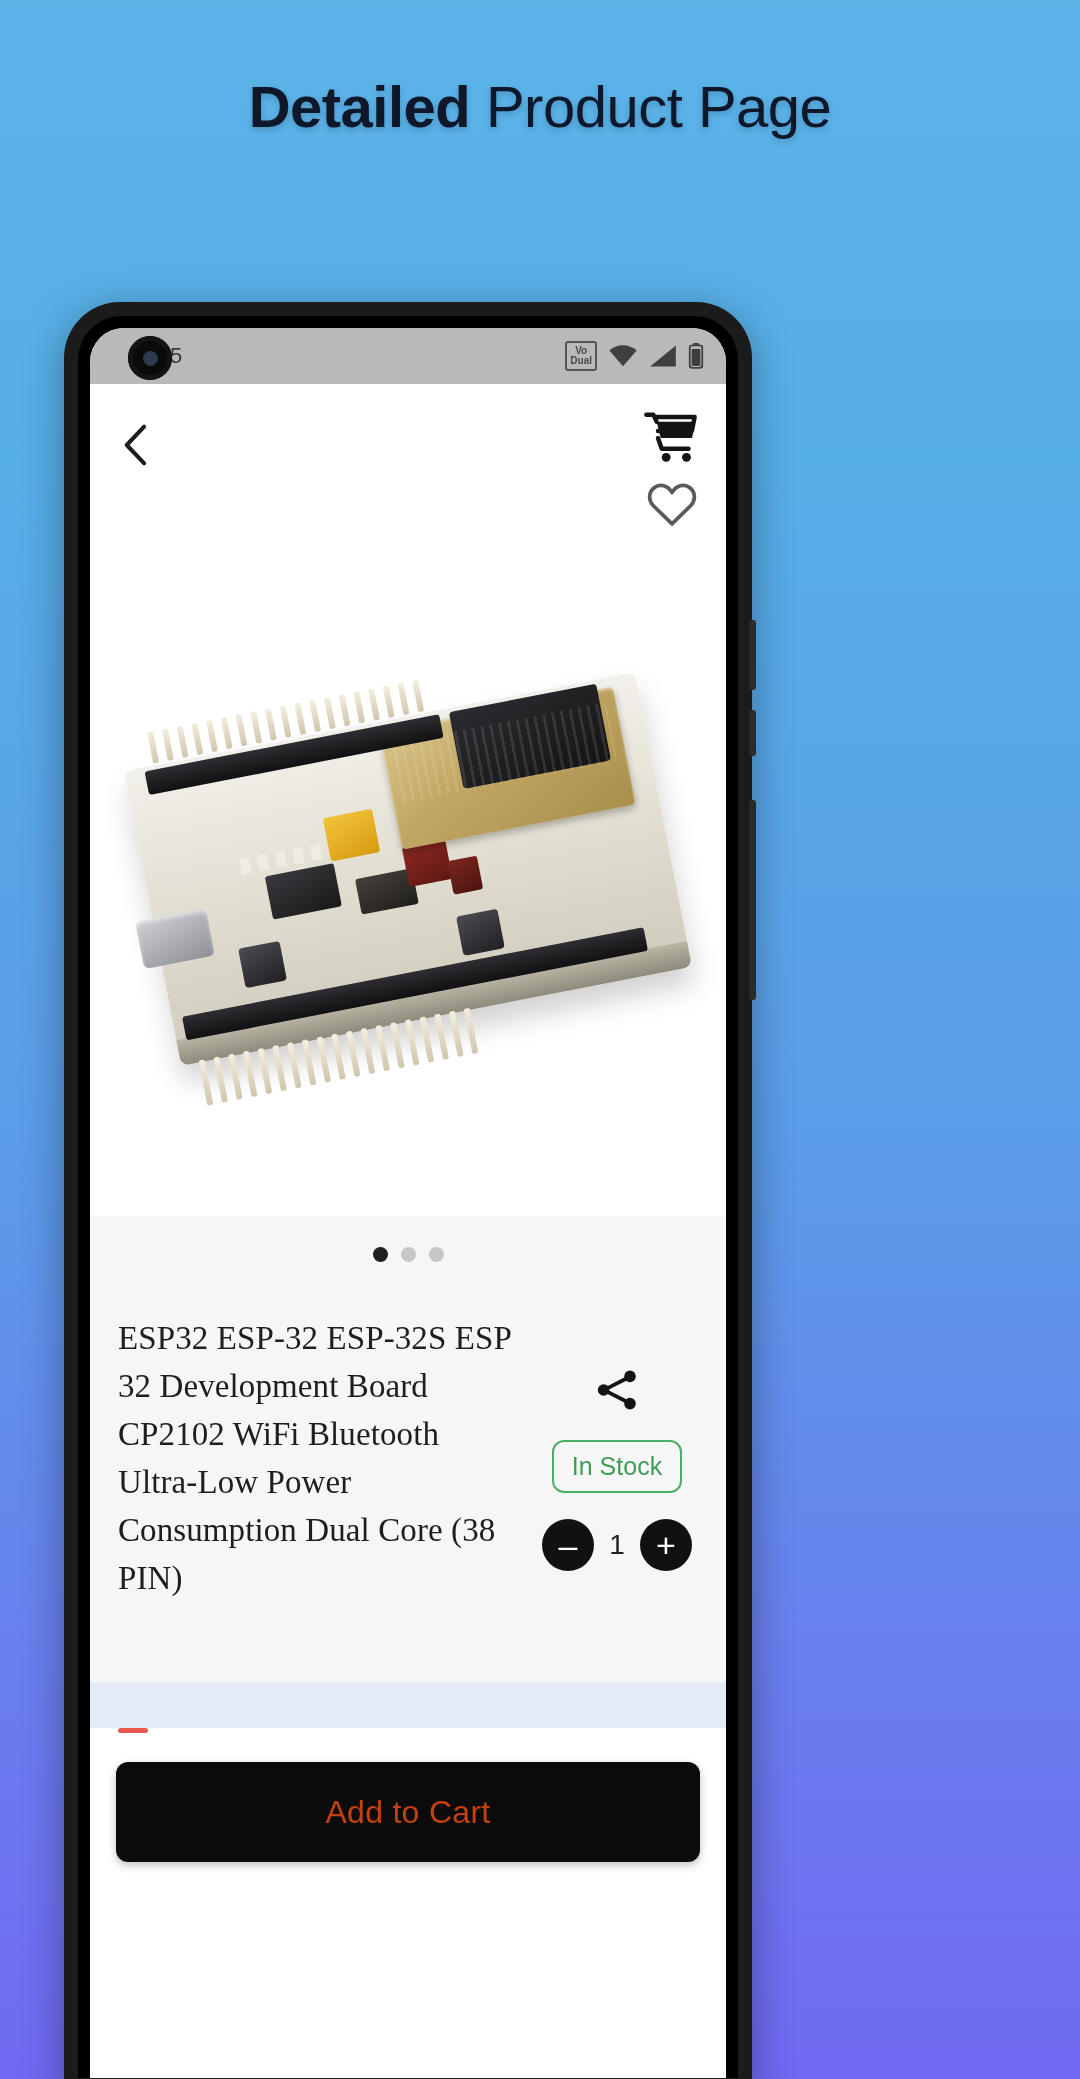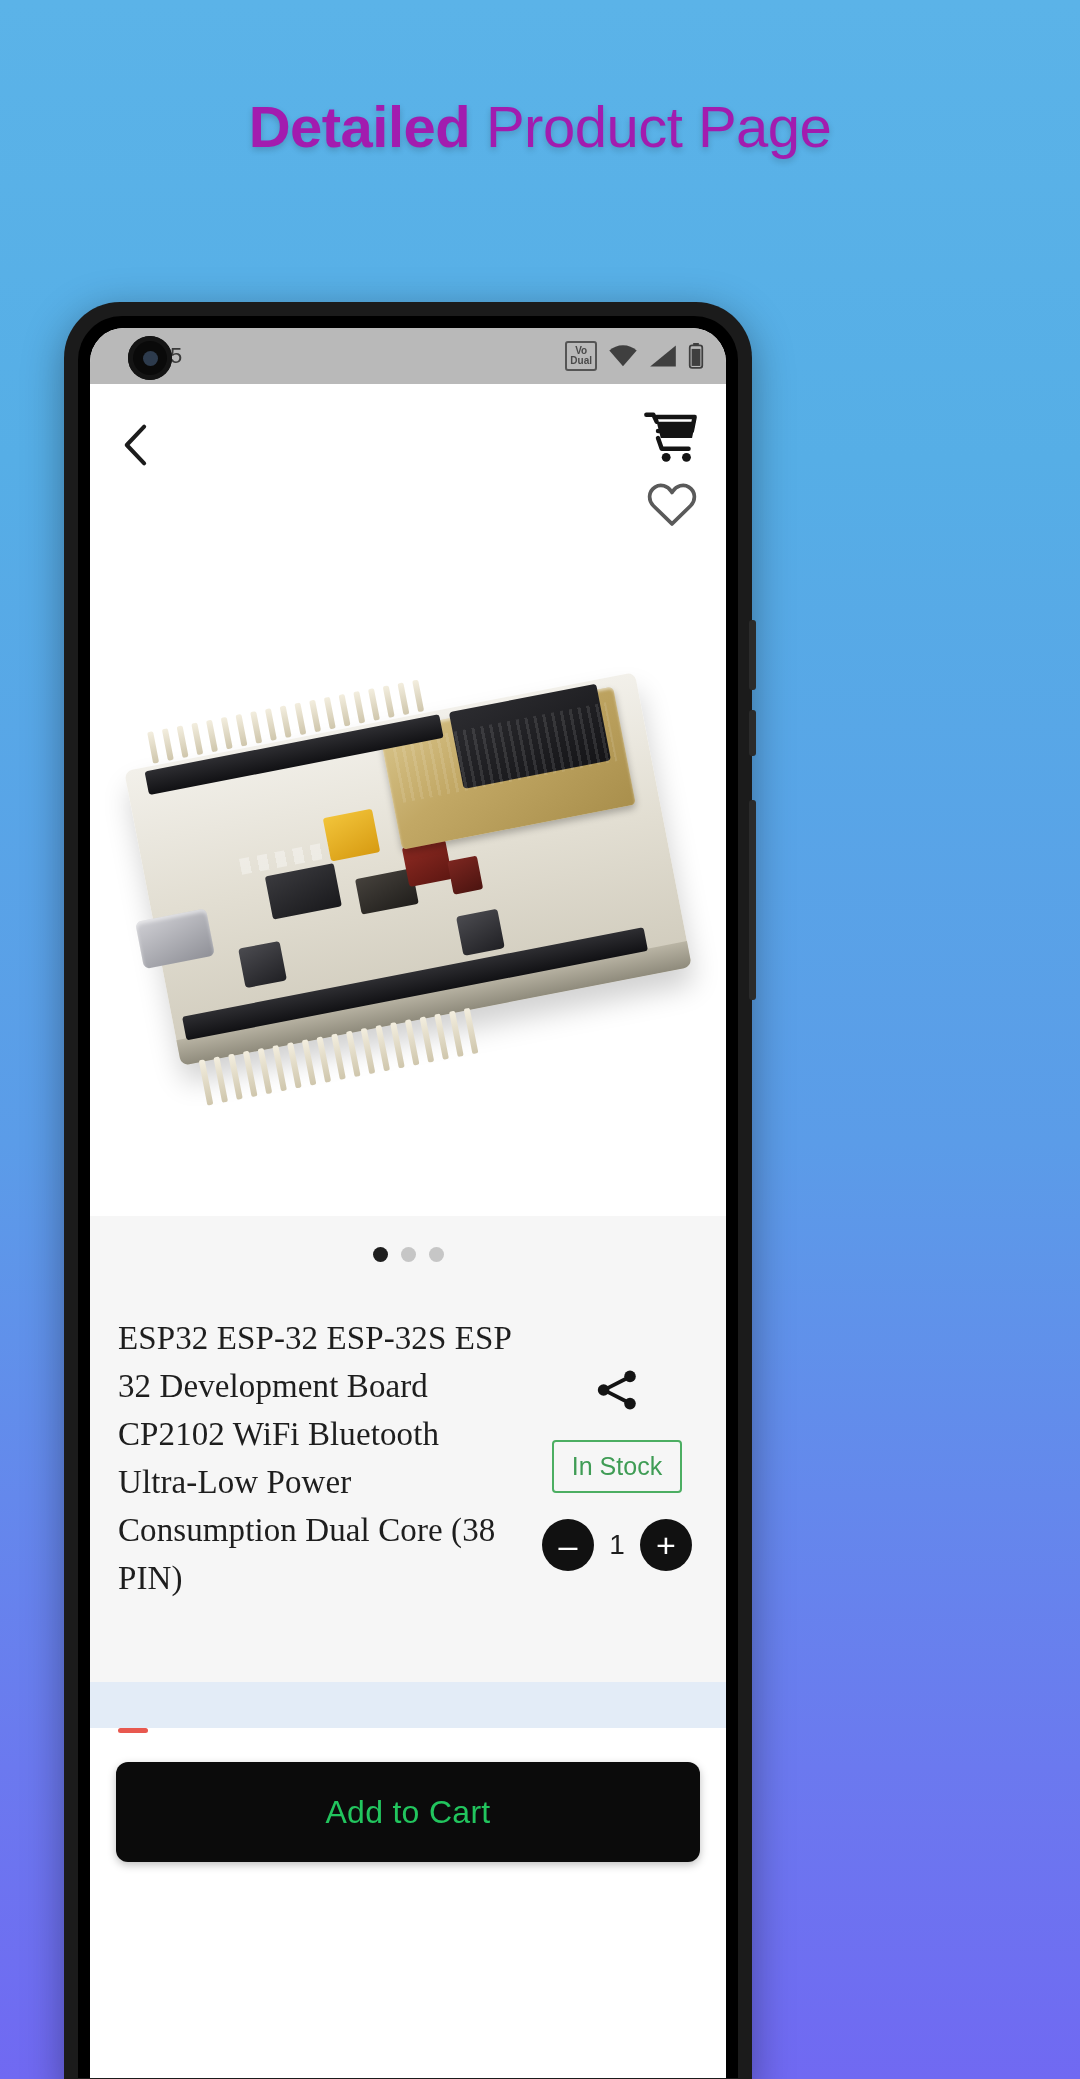--- a/index.html
+++ b/index.html
@@ -11,27 +11,26 @@
   body {
     background: linear-gradient(180deg, #5bb3e8 0%, #56aee6 22%, #5b9ce8 55%, #6b79ef 85%, #7069f2 100%);
     position: relative;
   }
 
   
   .promo-heading {
     position: absolute;
     top: 68px; left: 0; right: 0;
     text-align: center;
-    color: #a21caf;
+    color: #0f172a;
     font-size: 58px;
     line-height: 78px;
     letter-spacing: -0.5px;
     text-shadow: 0 3px 6px rgba(0,0,0,0.18);
     padding: 0 120px;
-    margin-top: 20px;
   }
   .promo-heading .hl { font-weight: 700; }
   .promo-heading .rest { font-weight: 400; }
 
   
   .phone-frame {
     position: absolute;
     left: 64px;
     top: 302px;
     width: 688px;
@@ -262,21 +261,21 @@
     letter-spacing: 0.2px;
   }
   .info-right {
     width: 166px;
     display: flex; flex-direction: column; align-items: center;
     padding-top: 52px;
   }
   .share-btn { color: #141414; margin-bottom: 22px; }
   .stock-badge {
     border: 2px solid #4cae62;
-    border-radius: 4px;
+    border-radius: 12px;
     color: #3f9c55;
     font-size: 25px;
     padding: 10px 18px;
     background: #f6f6f6;
     white-space: nowrap;
   }
   .qty-row {
     display: flex; align-items: center; gap: 12px;
     margin-top: 26px;
   }
@@ -316,21 +315,21 @@
 
   
   .cta-area {
     background: #ffffff;
     padding: 16px 26px 22px 26px;
   }
   .add-to-cart {
     width: 100%;
     height: 100px;
     background: #0b0b0b;
-    color: #22c55e;
+    color: #c2410c;
     border-radius: 12px;
     display: flex; align-items: center; justify-content: center;
     font-size: 32px;
     letter-spacing: 0.3px;
     box-shadow: 0 3px 8px rgba(0,0,0,0.25);
   }
 </style>
 </head>
 <body>
 

